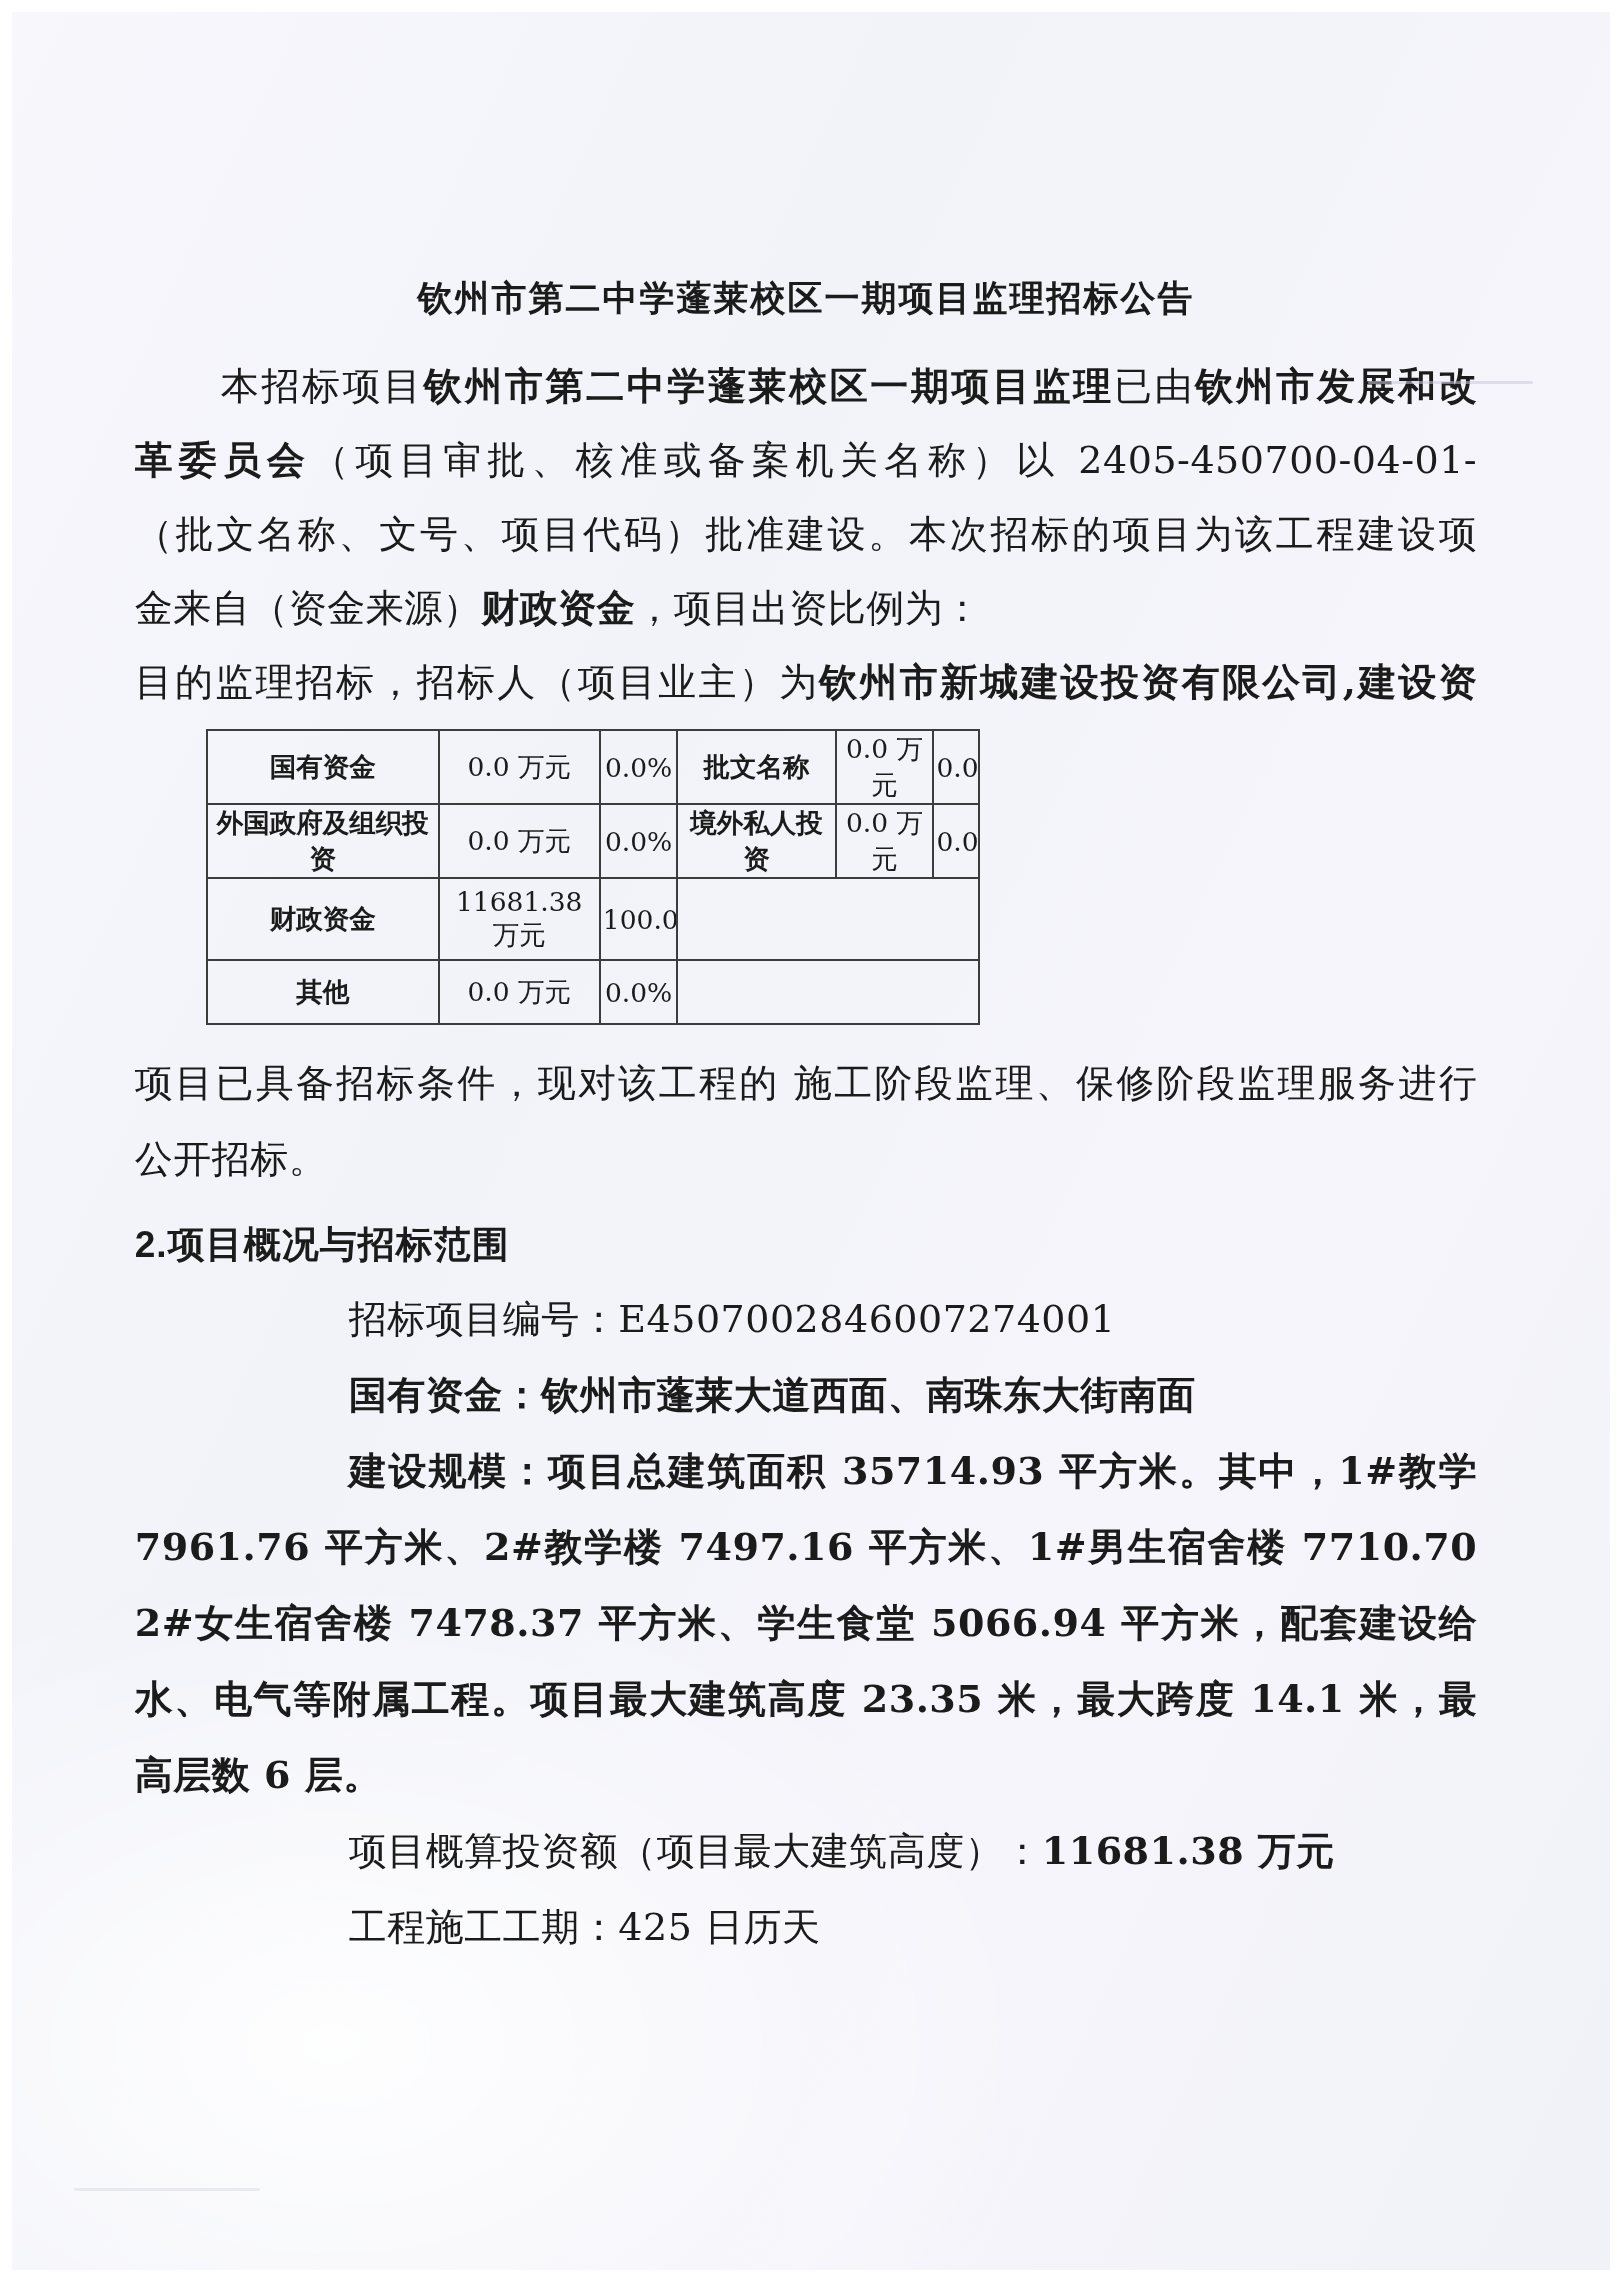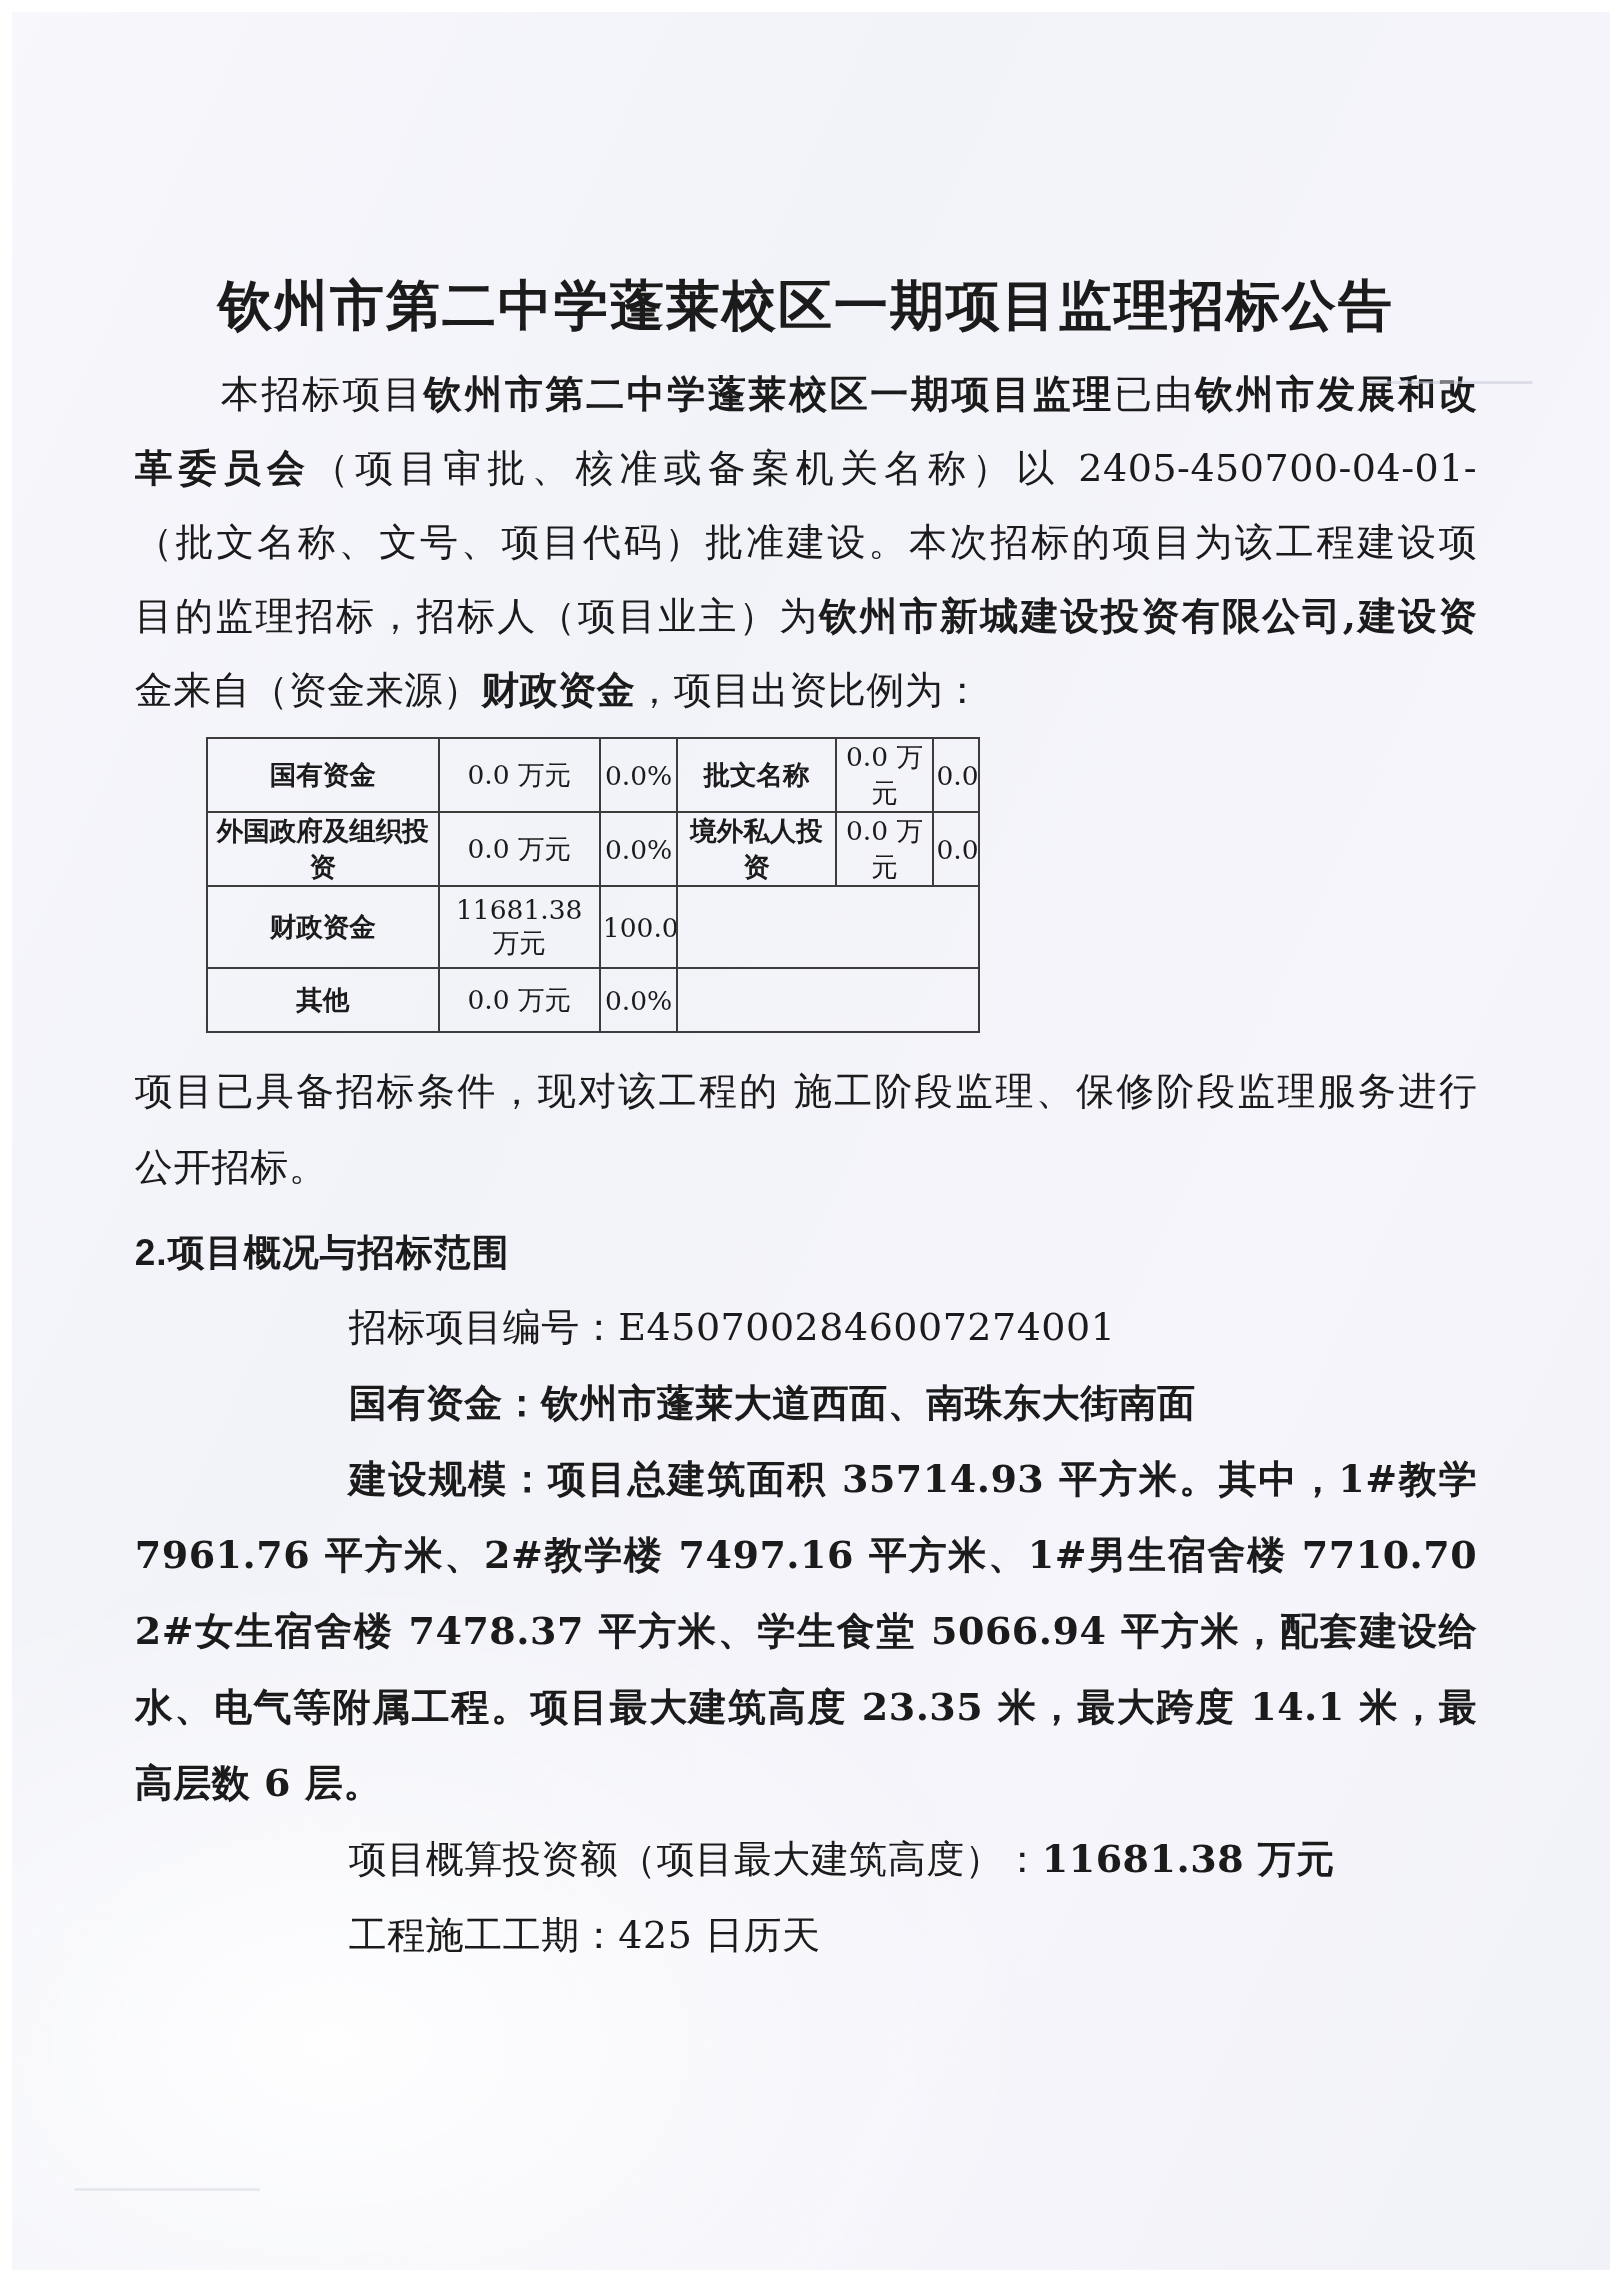--- a/index.html
+++ b/index.html
@@ -14,21 +14,21 @@
     position:absolute;left:11.8px;top:11.8px;right:9.8px;bottom:23.5px;
     background:
       radial-gradient(1176px 784px at 20% 90%, rgba(255,255,255,.9), rgba(255,255,255,0) 60%),
       linear-gradient(115deg,#f7f7fc 0%,#f2f3f9 35%,#f5f5fb 70%,#f1f2f8 100%);
   }
   .crease{position:absolute;background:#c9cbd8;opacity:.55;border-radius:2px;}
   .crease-1{left:1356px;top:369px;width:165px;height:2.9px;}
   .crease-2{left:62px;top:2176px;width:186px;height:2.9px;opacity:.35;}
   .content{padding:243px 133px 0 123px;}
   .title{
-    margin:16px;font-size:54px;line-height:69px;font-weight:700;
+    margin:8px;font-size:35px;line-height:69px;font-weight:700;
     text-align:center;letter-spacing:2px;
     font-family:"DejaVu Serif","Liberation Serif",serif;
   }
   .sec-h{
     margin:45px 0 0 0;font-size:37px;line-height:45px;font-weight:700;
     font-family:"Liberation Sans","DejaVu Sans",sans-serif;
     letter-spacing:1px;
   }
   .sec-h.second{margin-top:25.5px;}
   .para{margin:0;}
@@ -70,22 +70,22 @@
 
   <div class="content">
 
     <h1 class="title">钦州市第二中学蓬莱校区一期项目监理招标公告</h1>
 
 
     <div class="para para1">
       <div class="line ind1 fill"><span>本招标项目</span><span class="b">钦州市第二中学蓬莱校区一期项目监理</span><span>已由</span><span class="b">钦州市发展和改</span></div>
       <div class="line fill"><span class="b">革委员会</span><span>（项目审批、核准或备案机关名称）以 2405-450700-04-01-702596</span></div>
       <div class="line fill"><span>（批文名称、文号、项目代码）批准建设。本次招标的项目为该工程建设项</span></div>
+      <div class="line"><span>金来自（资金来源）</span><span class="b">财政资金</span><span>，项目出资比例为：</span></div>
       <div class="line fill"><span>目的监理招标，招标人（项目业主）为</span><span class="b">钦州市新城建设投资有限公司</span><span class="b">,建设资</span></div>
-      <div class="line"><span>金来自（资金来源）</span><span class="b">财政资金</span><span>，项目出资比例为：</span></div>
     </div>
 
     <table class="funding">
       <colgroup>
         <col style="width:230px">
           <col style="width:160px">
           <col style="width:77px">
         <col style="width:157px">
           <col style="width:97px">
           <col style="width:45px">

